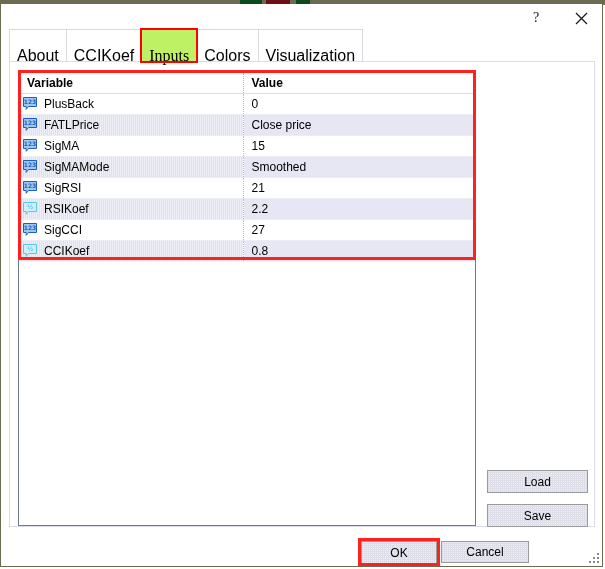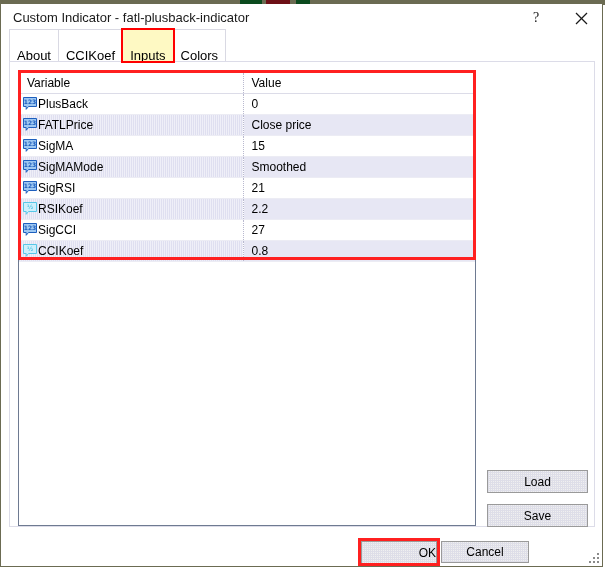--- a/index.html
+++ b/index.html
@@ -82,34 +82,35 @@
     top: 38px;
     height: 20px;
     display: flex;
     align-items: flex-end;
   }
   .tab {
     position: relative;
     height: 30px;
     line-height: 19px;
     padding: 16px 7px;
-    font-size: 13px;
+    font-size: 16px;
     color: #000000;
     background: #ffffff;
     border: 1px solid #d9d9e3;
     border-bottom: none;
     box-sizing: border-box;
     white-space: nowrap;
     cursor: default;
     margin-right: -1px;
   }
   .tab.active {
-    background: #fef9c3;
+    background: #bef264;
     border-color: #c4c4d0;
     z-index: 3;
+    font-family: Liberation Serif, serif;
   }
   .tab.highlighted {
     outline: 2px solid #ff0000;
     outline-offset: -1px;
     z-index: 5;
   }
 
   
   #tab-content-panel {
     position: absolute;
@@ -137,21 +138,21 @@
   }
   #params-table {
     width: 100%;
     border-collapse: collapse;
     table-layout: fixed;
   }
   #params-table col.c-var { width: 224px; }
   #params-table col.c-val { width: auto; }
   #params-table th {
     height: 20px;
-    font-weight: normal;
+    font-weight: bold;
     font-size: 12px;
     text-align: left;
     padding: 0 0 0 8px;
     color: #000000;
     background: #ffffff;
     border-bottom: 1px solid #dcdce8;
     border-right: 1px dotted #b9b9cf;
     box-sizing: border-box;
   }
   #params-table th.val-head { border-right: none; }
@@ -174,21 +175,21 @@
     background-image:
       repeating-linear-gradient(0deg, #dfdff0 0 1px, transparent 1px 2px),
       repeating-linear-gradient(90deg, #dfdff0 0 1px, transparent 1px 2px);
     background-size: 2px 2px;
     background-color: #ffffff;
     margin-top: 47px;
   }
   .var-cell-inner {
     display: flex;
     align-items: center;
-    gap: 1px;
+    gap: 7px;
     height: 20px;
   }
 
   
   .type-icon {
     position: relative;
     width: 14px;
     height: 13px;
     flex: 0 0 14px;
     display: block;
@@ -222,21 +223,21 @@
     font-size: 12px;
     color: #000000;
     cursor: default;
     padding: 0;
     display: flex;
     align-items: center;
     justify-content: center;
   }
   #load-button   { left: 486px; top: 466px; width: 101px; height: 23px; }
   #save-button   { left: 486px; top: 500px; width: 101px; height: 23px; }
-  #ok-button     { left: 360px; top: 537px; width: 76px;  height: 24px; justify-content: flex-end; }
+  #ok-button     { left: 360px; top: 537px; width: 76px;  height: 24px; }
   #cancel-button { left: 440px; top: 537px; width: 88px;  height: 22px; }
   #reset-button  { left: 520px; top: 537px; width: 73px;  height: 22px; }
 
   #ok-highlight {
     position: absolute;
     left: 357px;
     top: 534px;
     width: 82px;
     height: 28px;
     border: 3px solid #ff2020;
@@ -265,41 +266,41 @@
 
 <div id="backdrop-strip">
   <div class="bar" style="left:240px;width:22px;background:#0b4a1e;"></div>
   <div class="bar" style="left:266px;width:24px;background:#6d0f16;"></div>
   <div class="bar" style="left:296px;width:14px;background:#0b4a1e;"></div>
 </div>
 
 <div id="dialog-window">
 
   <div id="title-bar">
-    <div id="title-text">Custom Indicator - fatl-plusback-indicator</div>
 
     <button class="titlebar-btn" id="help-button">
       <span>?</span>
     </button>
 
     <button class="titlebar-btn" id="close-button">
       <span>
         <svg width="13" height="13" viewBox="0 0 13 13">
           <line x1="1" y1="1" x2="12" y2="12" stroke="#1a1a1a" stroke-width="1.2"></line>
           <line x1="12" y1="1" x2="1" y2="12" stroke="#1a1a1a" stroke-width="1.2"></line>
         </svg>
       </span>
     </button>
   </div>
 
   <div id="tab-strip">
     <div class="tab"><span>About</span></div>
     <div class="tab"><span>CCIKoef</span></div>
     <div class="tab active highlighted"><span>Inputs</span></div>
     <div class="tab"><span>Colors</span></div>
+    <div class="tab"><span>Visualization</span></div>
   </div>
 
   <div id="tab-content-panel"></div>
 
   <div id="params-table-panel">
     <table id="params-table">
       <colgroup>
           <col class="c-var">
           <col class="c-val">
         </colgroup>

